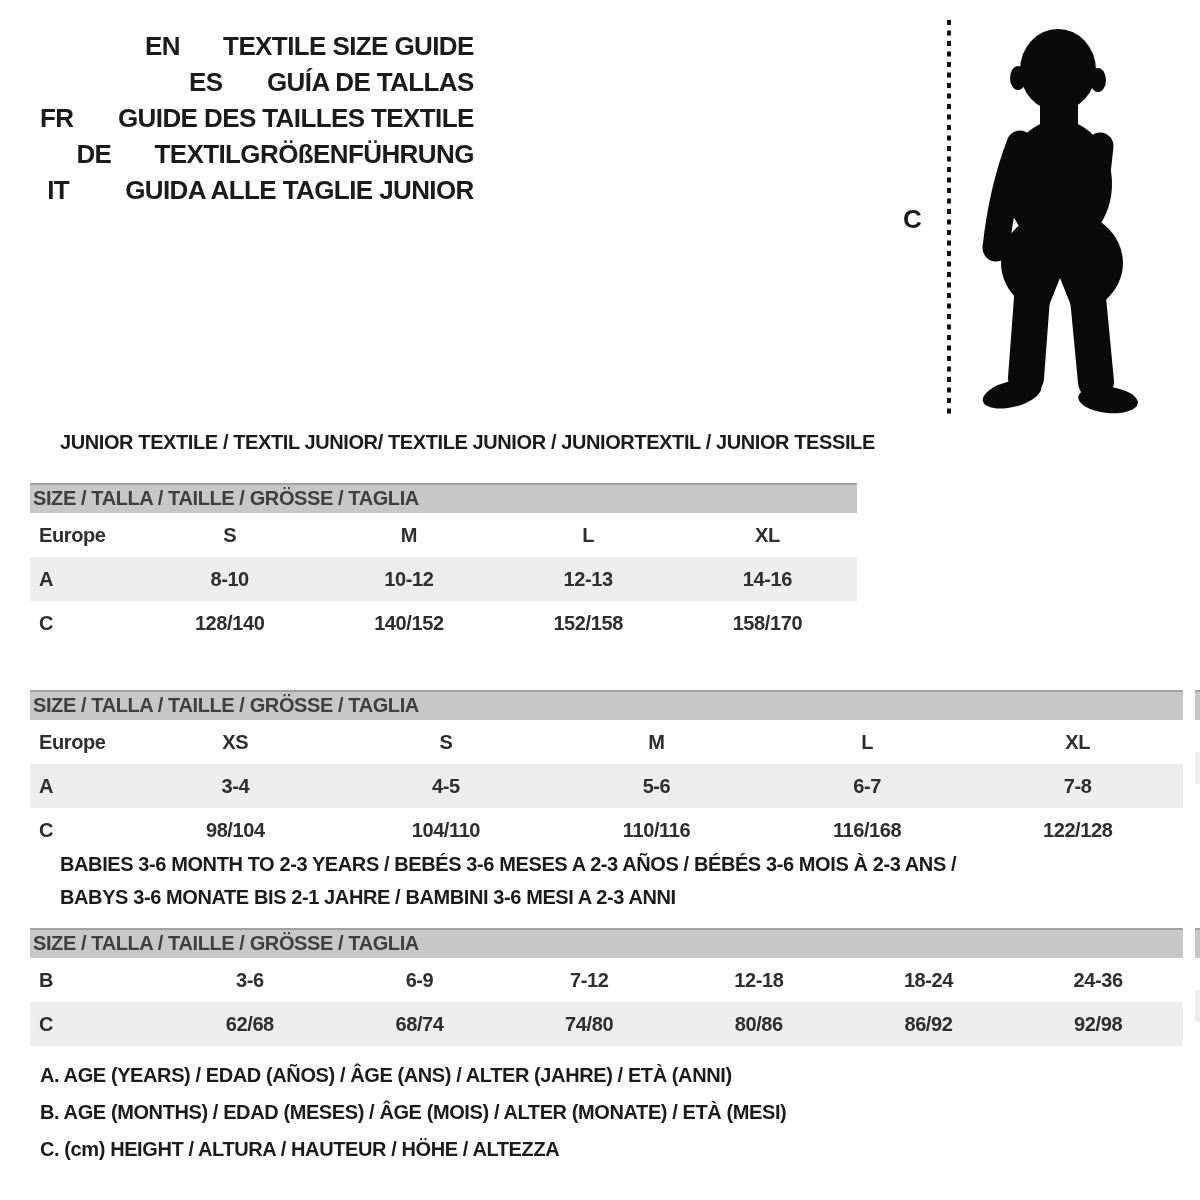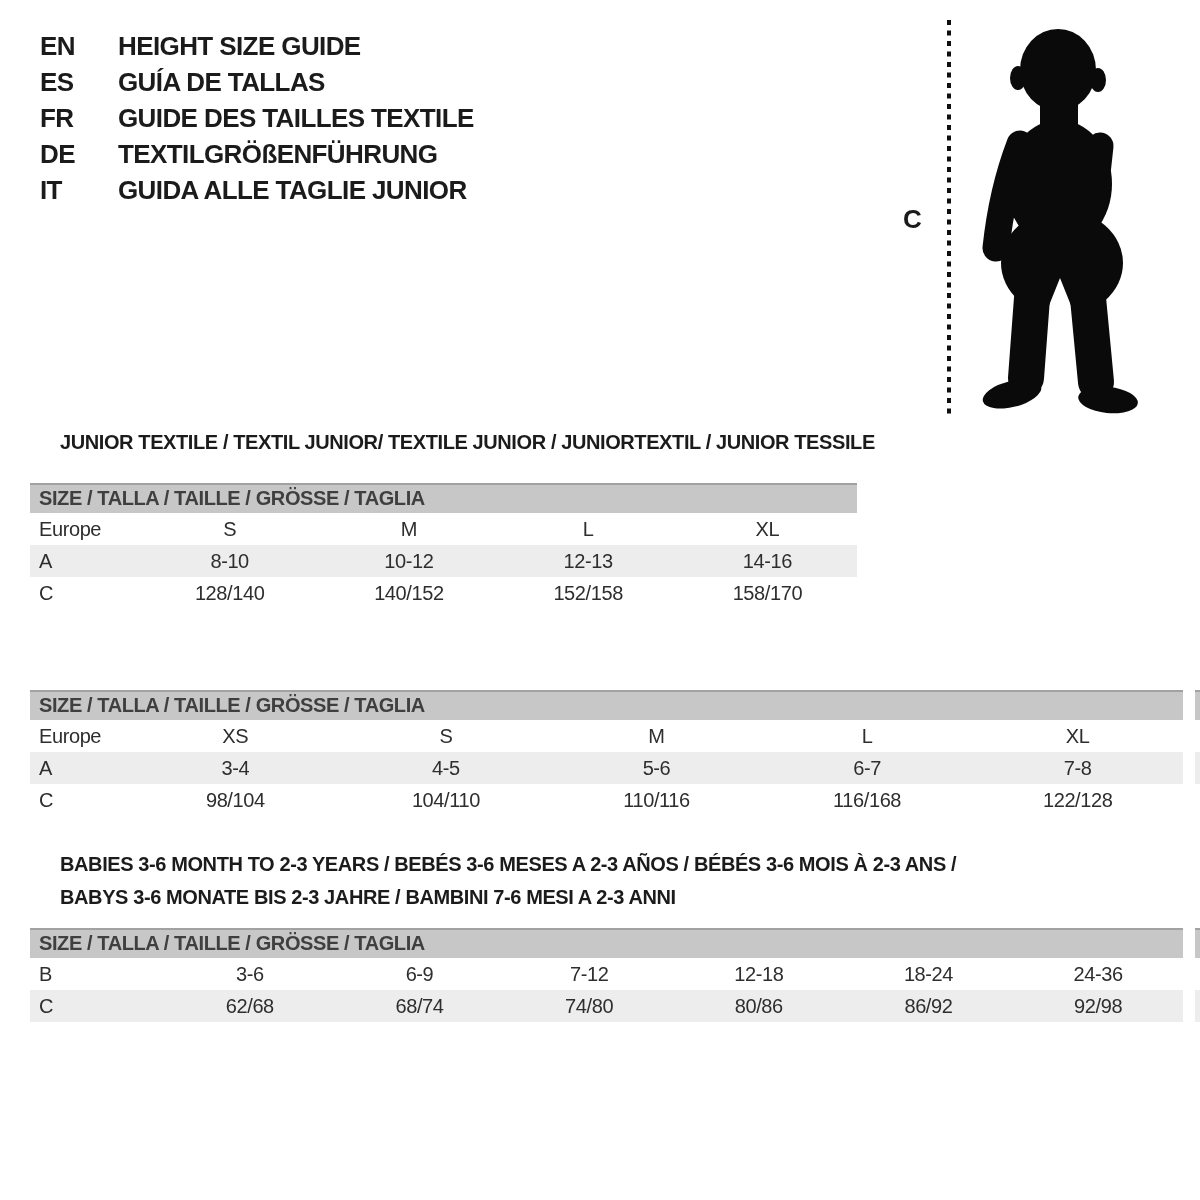--- a/index.html
+++ b/index.html
@@ -7,56 +7,56 @@
     width:1200px; height:1200px;
     font-family:"Liberation Sans", sans-serif;
     font-weight:700;
     color:var(--text-primary, #1b1b1b);
     -webkit-font-smoothing:antialiased;
   }
   .page { position:relative; width:1200px; height:1200px; overflow:hidden; background:#fff; }
 
   
   .langs { position:absolute; top:28px; left:40px; list-style:none; margin:0; padding:0; }
-  .langs li { display:flex; align-items:center; height:36px; font-size:26px; letter-spacing:-0.6px; }
+  .langs li { display:flex; align-items:center; height:36px; font-size:26px; letter-spacing:-0.6px;justify-content:flex-end; }
   .langs .code { width:78px; flex:0 0 78px; }
   .langs .ltitle { white-space:nowrap; }
 
   
   .figure-svg { position:absolute; left:940px; top:16px; width:200px; height:402px; }
   .c-label { position:absolute; left:903px; top:204px; font-size:26px; letter-spacing:-0.5px; }
 
   
   .section-title { position:absolute; left:40px; font-size:20px; letter-spacing:-0.4px; white-space:nowrap;margin-left:20px; }
   #junior-title  { top:431px; }
   #children-title{ top:640px; }
   #babies-title  { top:848px; line-height:33px; }
   .sub-mark { font-size:13px; vertical-align:-4px; letter-spacing:0; }
 
   
   .size-bar {
     position:absolute; left:30px; height:30px; box-sizing:border-box;
     background:var(--bar-bg, #c7c7c7);
     border-top:2px solid var(--bar-top-border, #a2a2a2);
-    font-size:20px; line-height:27px; padding-left:9px;
+    font-size:20px; line-height:27px; padding-left:3px;
     color:var(--bar-text, #3f3f3f); letter-spacing:-0.4px; white-space:nowrap;
   }
   #junior-bar   { top:483px; width:827px; }
   #children-bar { top:690px; width:1153px; }
   #babies-bar   { top:928px; width:1153px; }
 
   
   table.size-table {
     position:absolute; left:30px; border-collapse:collapse; table-layout:fixed;
     font-size:20px; color:var(--text-table, #2e2e2e); letter-spacing:-0.4px;
   }
   #junior-table   { top:513px; width:827px; }
   #children-table { top:720px; width:1153px; }
   #babies-table   { top:958px; width:1153px; }
-  .size-table td { height:32px; padding:0; text-align:center; font-weight:400; overflow:hidden; }
+  .size-table td { height:44px; padding:0; text-align:center; font-weight:700; overflow:hidden; }
   .size-table td.label { text-align:left; padding-left:9px; }
   .size-table tr.alt { background:var(--row-alt-bg, #ededed); }
 
   
   .edge-stub { position:absolute; right:0; width:5px; }
   .edge-stub.bar { background:var(--bar-bg, #c7c7c7); border-top:2px solid var(--bar-top-border,#a2a2a2); box-sizing:border-box; }
   .edge-stub.row { background:var(--row-alt-bg, #ededed); }
   #stub-children-bar { top:690px; height:30px; }
   #stub-children-row { top:752px; height:32px; }
   #stub-babies-bar   { top:928px; height:30px; }
@@ -67,21 +67,21 @@
   .footnotes div { height:37px; font-size:20px; letter-spacing:-0.4px; white-space:nowrap; }
 </style>
 </head>
 <body>
 
 <div class="page">
 
   <ul class="langs">
     <li>
       <span class="code">EN</span>
-      <span class="ltitle">HEIGHT SIZE GUIDE</span>
+      <span class="ltitle">TEXTILE SIZE GUIDE</span>
     </li>
     <li>
       <span class="code">ES</span>
       <span class="ltitle">GUÍA DE TALLAS</span>
     </li>
     <li>
       <span class="code">FR</span>
       <span class="ltitle">GUIDE DES TAILLES TEXTILE</span>
     </li>
     <li>
@@ -182,21 +182,21 @@
       <td>104/110</td>
       <td>110/116</td>
       <td>116/168</td>
       <td>122/128</td>
     </tr>
   </tbody>
     </table>
 
   <div class="section-title" id="babies-title">
     <div>BABIES 3-6 MONTH TO 2-3 YEARS / BEBÉS 3-6 MESES A 2-3 AÑOS / BÉBÉS 3-6 MOIS À 2-3 ANS /</div>
-    <div>BABYS 3-6 MONATE BIS 2-3 JAHRE / BAMBINI 7-6 MESI A 2-3 ANNI</div>
+    <div>BABYS 3-6 MONATE BIS 2-1 JAHRE / BAMBINI 3-6 MESI A 2-3 ANNI</div>
   </div>
   <div class="size-bar" id="babies-bar">SIZE / TALLA / TAILLE / GRÖSSE / TAGLIA</div>
   <table class="size-table" id="babies-table">
     <colgroup>
         <col style="width:135px">
         <col>
         <col>
         <col>
         <col>
         <col>
@@ -222,14 +222,19 @@
       <td>92/98</td>
     </tr>
   </tbody>
     </table>
 
   <div class="edge-stub bar" id="stub-children-bar"></div>
   <div class="edge-stub row" id="stub-children-row"></div>
   <div class="edge-stub bar" id="stub-babies-bar"></div>
   <div class="edge-stub row" id="stub-babies-row"></div>
 
+  <div class="footnotes">
+    <div>A. AGE (YEARS) / EDAD (AÑOS) / ÂGE (ANS) / ALTER (JAHRE) / ETÀ (ANNI)</div>
+    <div>B. AGE (MONTHS) / EDAD (MESES) / ÂGE (MOIS) / ALTER (MONATE) / ETÀ (MESI)</div>
+    <div>C. (cm) HEIGHT / ALTURA / HAUTEUR / HÖHE / ALTEZZA</div>
+  </div>
 
 </div>
 
 </body></html>

